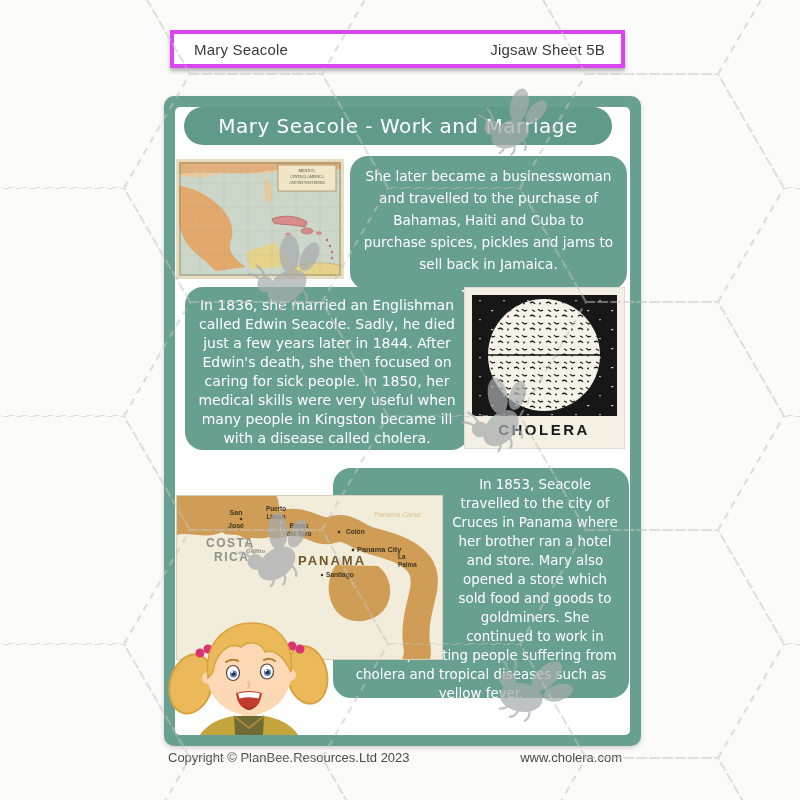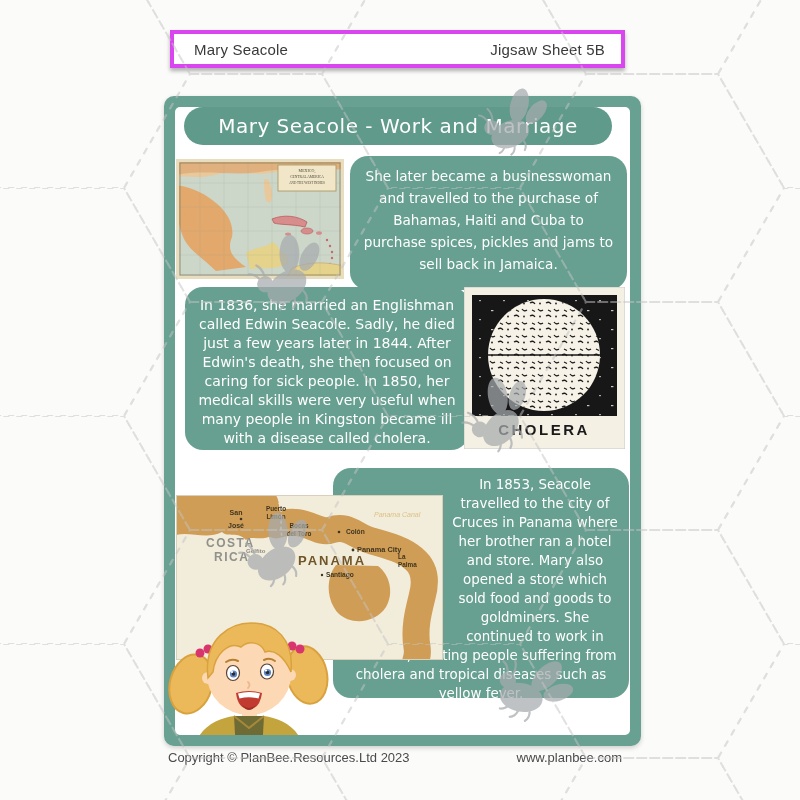--- a/index.html
+++ b/index.html
@@ -253,21 +253,21 @@
 
     <rect x="76" y="100" width="15" height="13" fill="#fdd8b4"></rect>
 
     <path d="M28,140 C30,116 52,106 68,104 L98,104 C114,106 136,116 138,140 Z" fill="#c4a43d"></path>
     <path d="M68,104 L98,104 L96,140 L70,140 Z" fill="#6f6b35"></path>
     <path d="M68,104 L83,116 L98,104" stroke="#a8893a" stroke-width="2" fill="none"></path>
   </svg>
 </div>
 
 <div class="abs footer left">Copyright © PlanBee.Resources.Ltd 2023</div>
-<div class="abs footer right">www.planbee.com</div>
+<div class="abs footer right">www.cholera.com</div>
 
 <svg class="abs bee" style="left:478px;top:84px;transform:rotate(-5deg)" width="82" height="74" viewBox="0 0 100 90">
     <use href="#bee-shape"></use>
   </svg>
 <svg class="abs bee" style="left:248px;top:230px;transform:rotate(-18deg)" width="90" height="81" viewBox="0 0 100 90">
     <use href="#bee-shape"></use>
   </svg>
 <svg class="abs bee" style="left:460px;top:372px;transform:rotate(-28deg)" width="88" height="79" viewBox="0 0 100 90">
     <use href="#bee-shape"></use>
   </svg>

